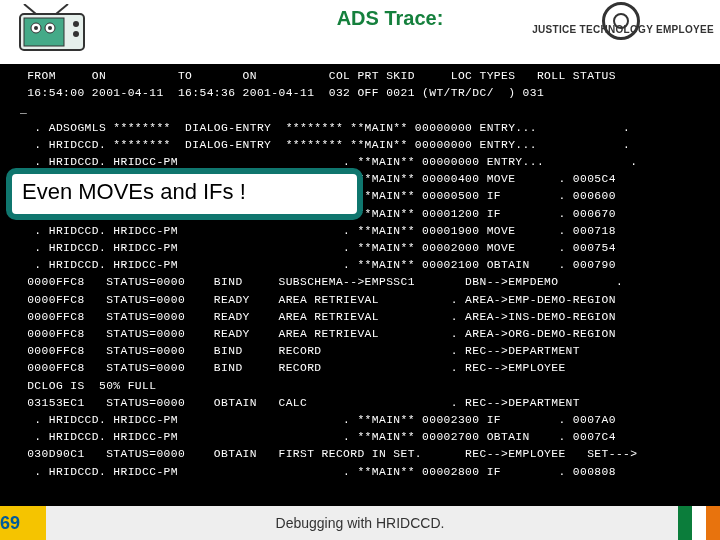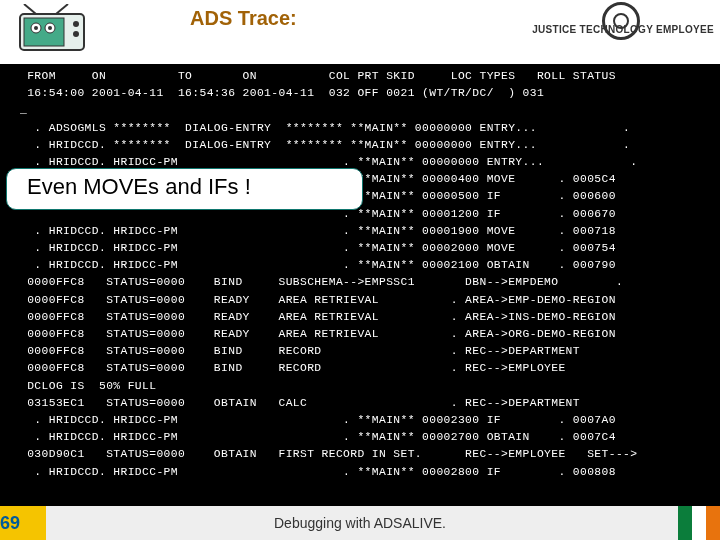--- a/index.html
+++ b/index.html
@@ -1,23 +1,23 @@
 <!DOCTYPE html>
 <html><head>
 <meta charset="utf-8">
 <style>
   html,body{margin:0;padding:0;width:720px;height:540px;background:#fff;font-family:Arial,Helvetica,sans-serif;overflow:hidden}
   .header{height:64px;position:relative;background:#fff}
   .logo{position:absolute;left:6px;top:4px;width:96px;height:54px}
-  .title{position:absolute;left:190px;right:130px;top:6px;font-size:20px;font-weight:700;color:#a16207;line-height:1.25}
+  .title{position:absolute;left:190px;right:130px;top:6px;text-align:center;font-size:20px;font-weight:700;color:#15803d;line-height:1.25}
   .division{position:absolute;right:6px;top:24px;font-size:10px;font-weight:700;color:#333;letter-spacing:.3px}
   .emblem{position:absolute;right:80px;top:2px;width:38px;height:38px;border:3px solid #333;border-radius:50%;box-sizing:border-box}
   .emblem:after{content:"";position:absolute;left:8px;top:8px;right:8px;bottom:8px;border:2px solid #333;border-radius:50%}
   .term{position:absolute;left:0;top:64px;right:0;bottom:34px;background:#000;color:#fff;font-family:"Courier New",monospace;font-size:11.3px;line-height:17.2px;padding:4px 20px;letter-spacing:.4px;white-space:pre;overflow:hidden}
-  .callout{position:absolute;left:6px;top:168px;width:335px;height:40px;background:#fff;border:1px solid #0f766e;border-radius:10px;color:#000;font-family:Arial,Helvetica,sans-serif;font-size:22px;line-height:36px;padding-left:20px;letter-spacing:0;white-space:nowrap}
+  .callout{position:absolute;left:6px;top:168px;width:335px;height:40px;background:#fff;border:6px solid #0f766e;border-radius:10px;color:#000;font-family:Arial,Helvetica,sans-serif;font-size:22px;line-height:36px;padding-left:10px;letter-spacing:0;white-space:nowrap}
   .footer{position:absolute;left:0;bottom:0;height:34px;width:720px;background:#eee}
   .slotnum{position:absolute;left:0;bottom:0;width:46px;height:34px;background:#f5c400;color:#005b9a;font-weight:700;font-size:18px;text-align:left;line-height:34px}
   .stripes{position:absolute;right:0;bottom:0;height:34px;display:flex}
   .stripes span{width:14px;height:34px}
   .stripes .g{background:#0b7d3b}
   .stripes .w{background:#fff}
   .stripes .o{background:#e8730d}
   .footcap{position:absolute;left:0;right:0;bottom:0;height:34px;text-align:center;line-height:34px;font-size:14px;color:#333}
   
   .logo svg{width:96px;height:54px}
@@ -71,19 +71,19 @@
   . HRIDCCD. HRIDCC-PM                       . **MAIN** 00002700 OBTAIN    . 0007C4
  030D90C1   STATUS=0000    OBTAIN   FIRST RECORD IN SET.      REC--&gt;EMPLOYEE   SET---&gt;
   . HRIDCCD. HRIDCC-PM                       . **MAIN** 00002800 IF        . 000808</div>
 
 <div class="callout">
   <span>Even MOVEs and IFs !</span>
 </div>
 
 <div class="footer">
   <div class="slotnum">69</div>
-  <div class="footcap">Debugging with ADSALIVE.</div>
+  <div class="footcap">Debugging with HRIDCCD.</div>
   <div class="stripes">
       <span class="g"></span>
       <span class="w"></span>
       <span class="o"></span>
     </div>
 </div>
 
 </body></html>

